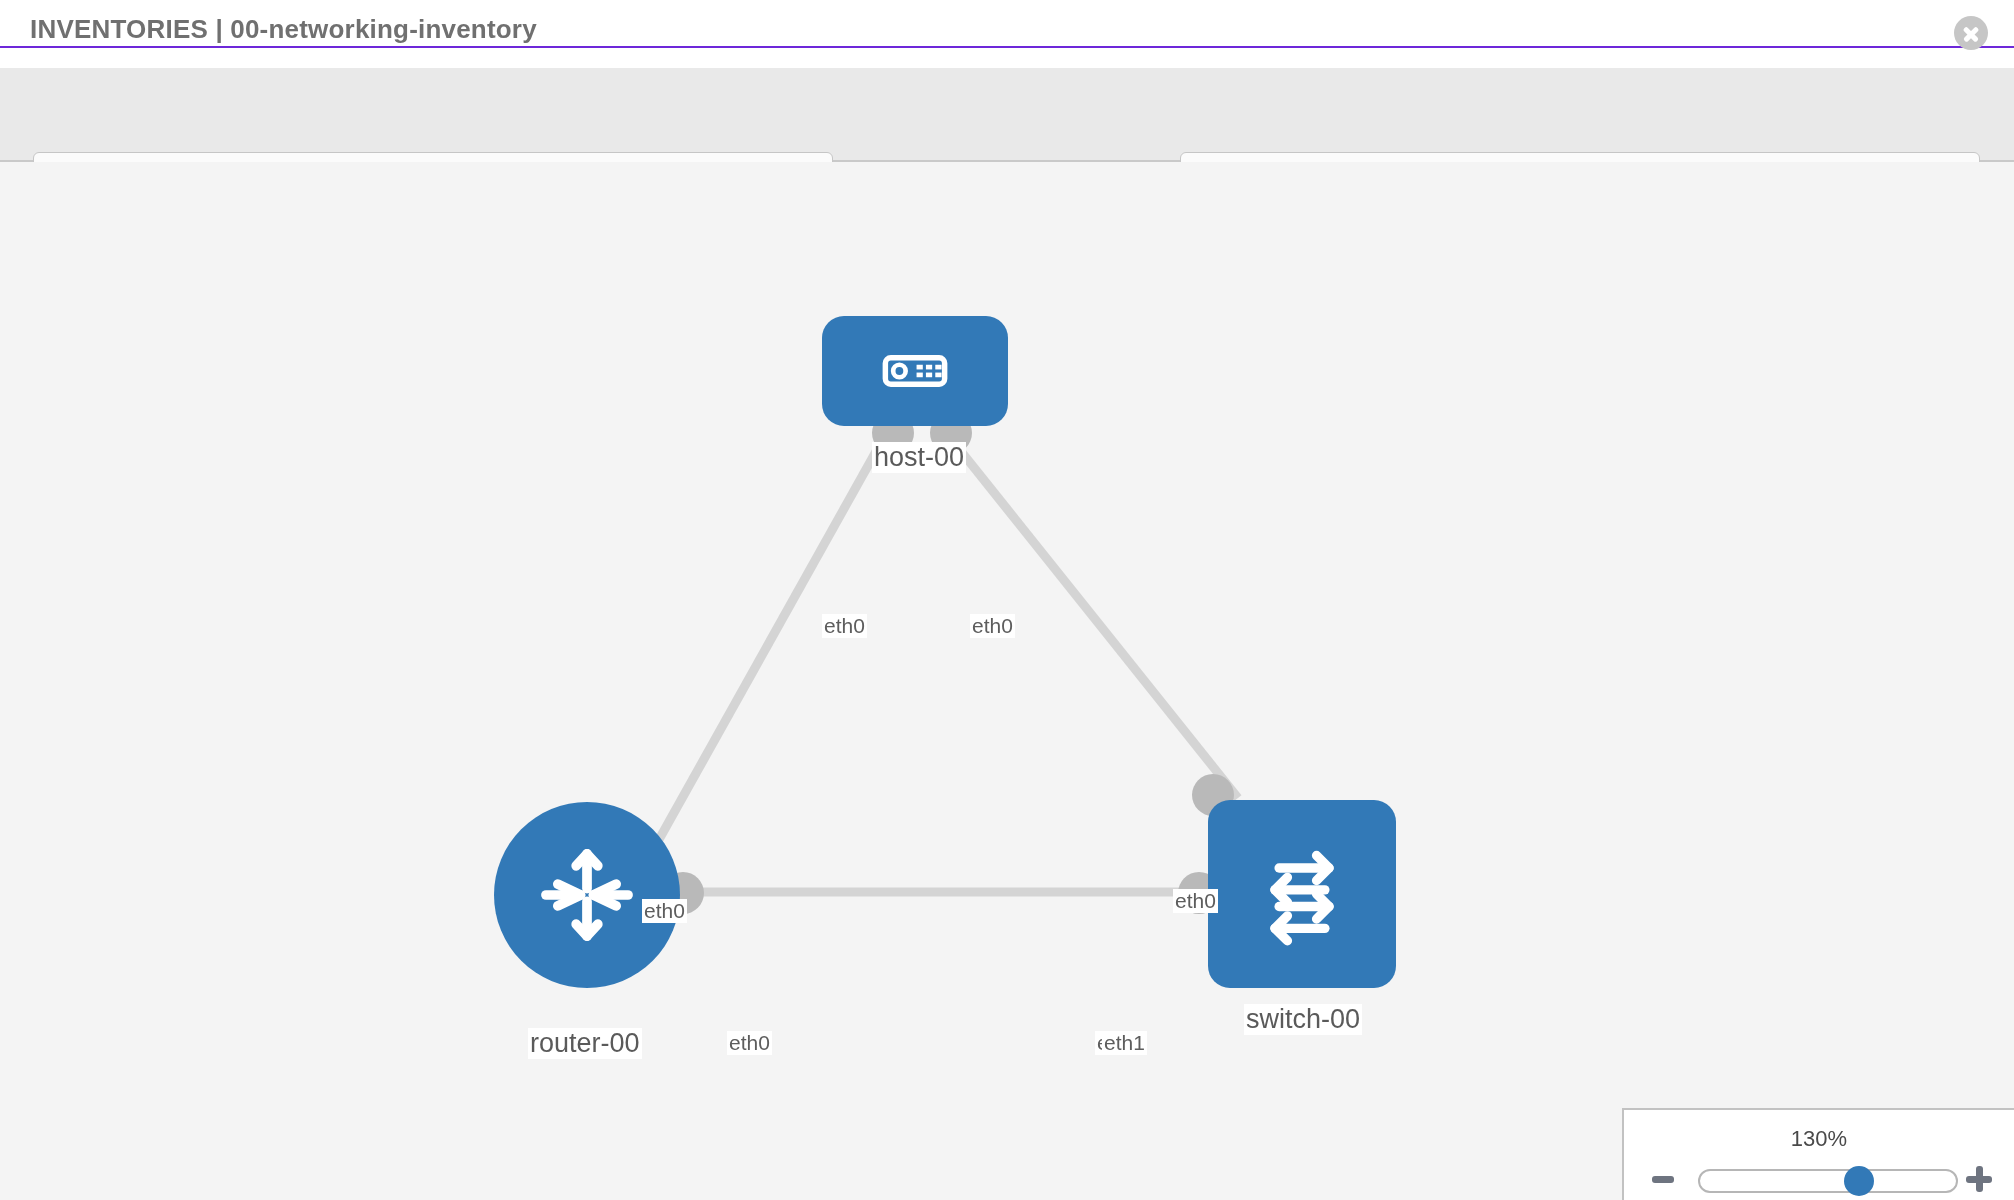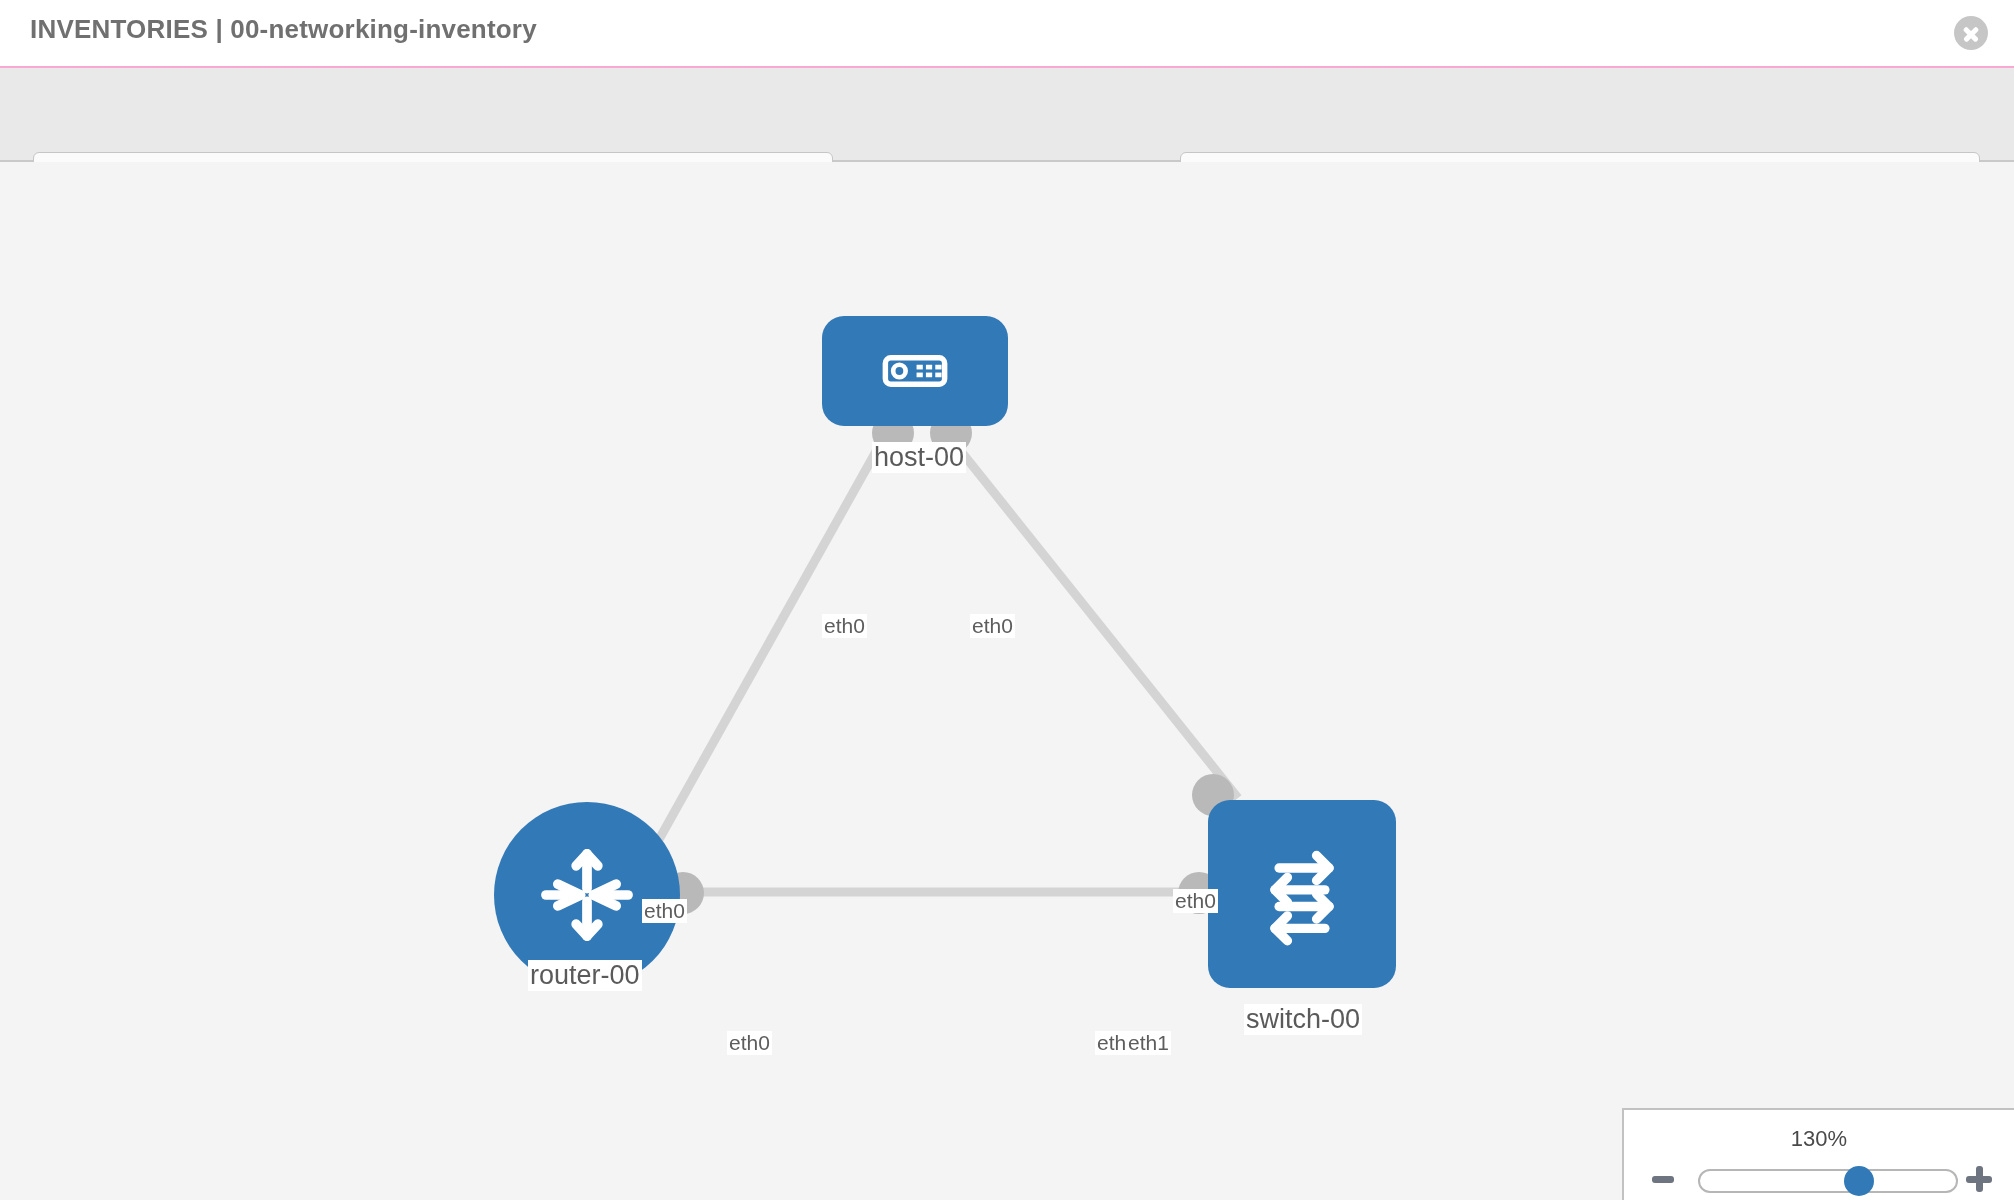--- a/index.html
+++ b/index.html
@@ -12,23 +12,23 @@
   }
   #app {
     position: relative;
     width: 2014px; height: 1200px;
     background: #ffffff;
   }
 
   
   .header {
     position: absolute; left: 0; top: 0;
-    width: 2014px; height: 68px;
-    background: #ffffff;
-    border-bottom: 2px solid #f9a8d4;
+    width: 2014px; height: 48px;
+    background: #ffffff;
+    border-bottom: 2px solid #6d28d9;
     box-sizing: border-box;
   }
   .header-title {
     position: absolute; left: 30px; top: 14px;
     font-size: 26px; font-weight: bold;
     color: #707070;
     letter-spacing: 0.2px;
     white-space: nowrap;
   }
   .close-icon {
@@ -279,21 +279,21 @@
                 <path d="M40 23 L50 12 L60 23"></path>
                 <path d="M50 88 V56"></path>
                 <path d="M40 77 L50 88 L60 77"></path>
                 <path d="M12 50 H44"></path>
                 <path d="M23 40 L44 50 L23 60" stroke-width="9"></path>
                 <path d="M88 50 H56"></path>
                 <path d="M77 40 L56 50 L77 60"></path>
               </g>
             </svg>
           </div>
-          <div class="node-label" style="left: 528px; top: 798px;">router-00</div>
+          <div class="node-label" style="left: 528px; top: 866px;">router-00</div>
         </div>
         <div class="node">
           <div class="node-shape rounded" style="left: 1208px; top: 638px; width: 188px; height: 188px; background: rgb(50, 121, 183);">
             <svg viewBox="0 0 100 100" width="104" height="104" aria-hidden="true">
               <g fill="none" stroke="#fff" stroke-width="9" stroke-linecap="round" stroke-linejoin="round">
                 <path d="M28 25 H76"></path>
                 <path d="M64 13 L76 25 L64 37"></path>
                 <path d="M72 46 H24"></path>
                 <path d="M36 34 L24 46 L36 58"></path>
                 <path d="M28 62 H76"></path>
@@ -306,21 +306,21 @@
           <div class="node-label" style="left: 1244px; top: 842px;">switch-00</div>
         </div>
       </div>
     <div id="edge-labels-layer">
         <div class="edge-label" style="left: 822px; top: 452px;">eth0</div>
         <div class="edge-label" style="left: 642px; top: 737px;">eth0</div>
         <div class="edge-label" style="left: 970px; top: 452px;">eth0</div>
         <div class="edge-label" style="left: 1173px; top: 727px;">eth0</div>
         <div class="edge-label" style="left: 1095px; top: 869px;">eth0</div>
         <div class="edge-label" style="left: 727px; top: 869px;">eth0</div>
-        <div class="edge-label" style="left: 1102px; top: 869px; margin-left: 24px;">eth1</div>
+        <div class="edge-label" style="left: 1102px; top: 869px;">eth1</div>
       </div>
 
   </div>
 
   <div class="zoom-panel">
     <div class="zoom-value">130%</div>
     <div class="zoom-row">
       <div class="zoom-minus" title="zoom out"></div>
       <div class="zoom-track">
         <div class="zoom-handle" id="zoom-handle" style="left: 62%;"></div>

